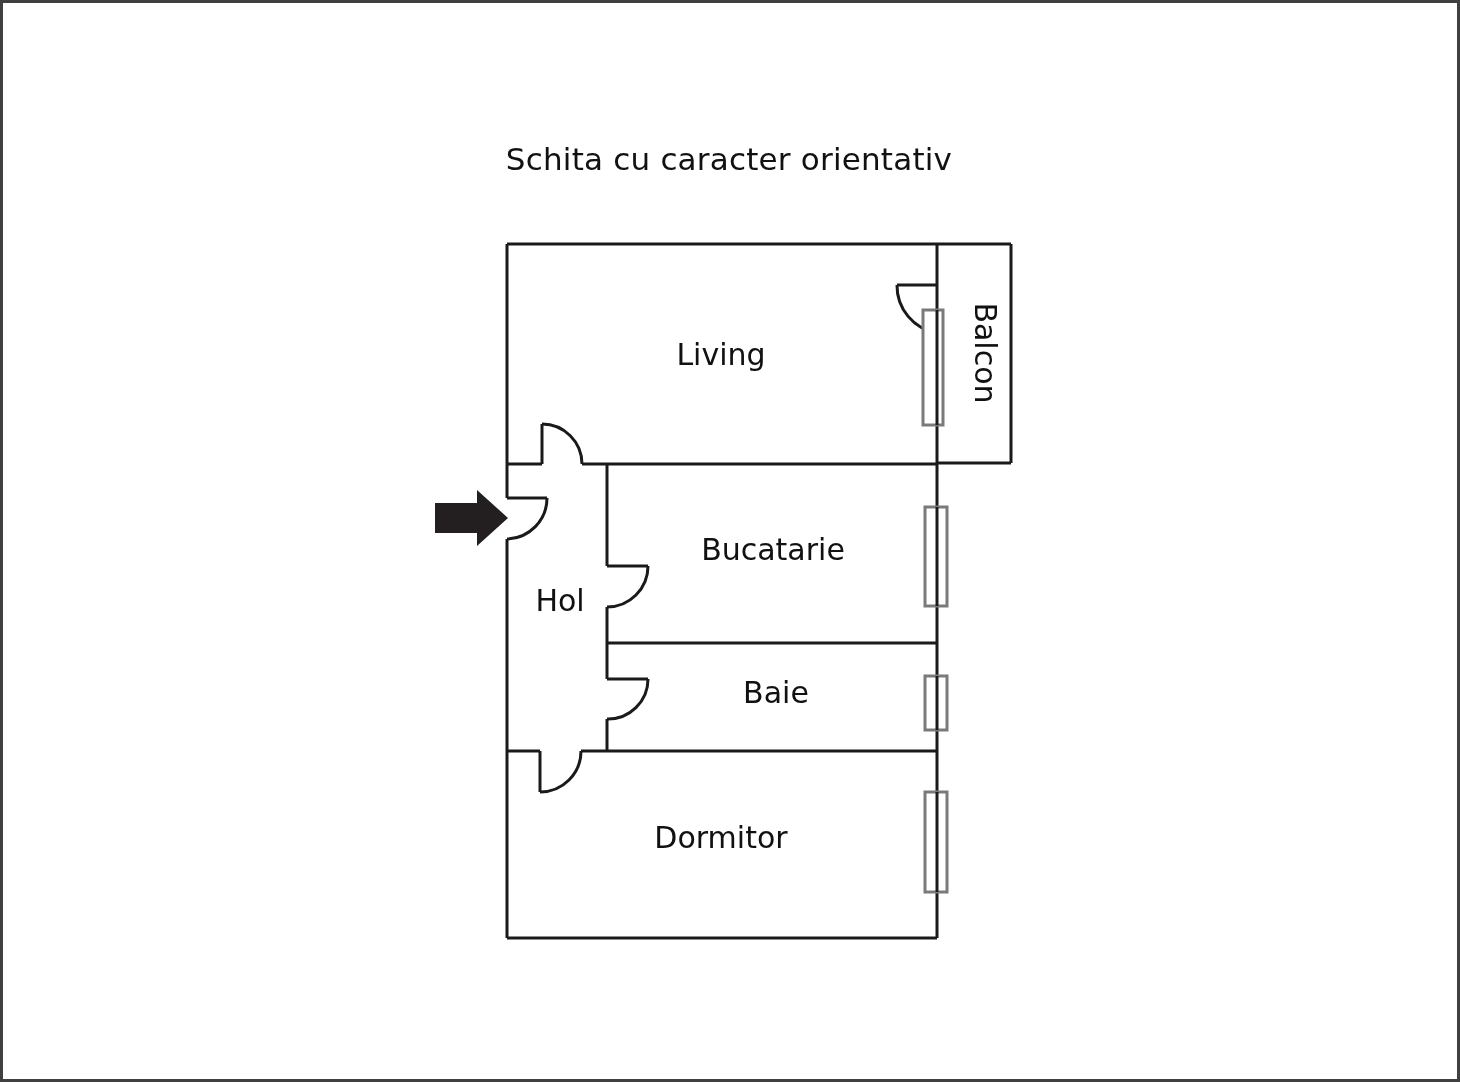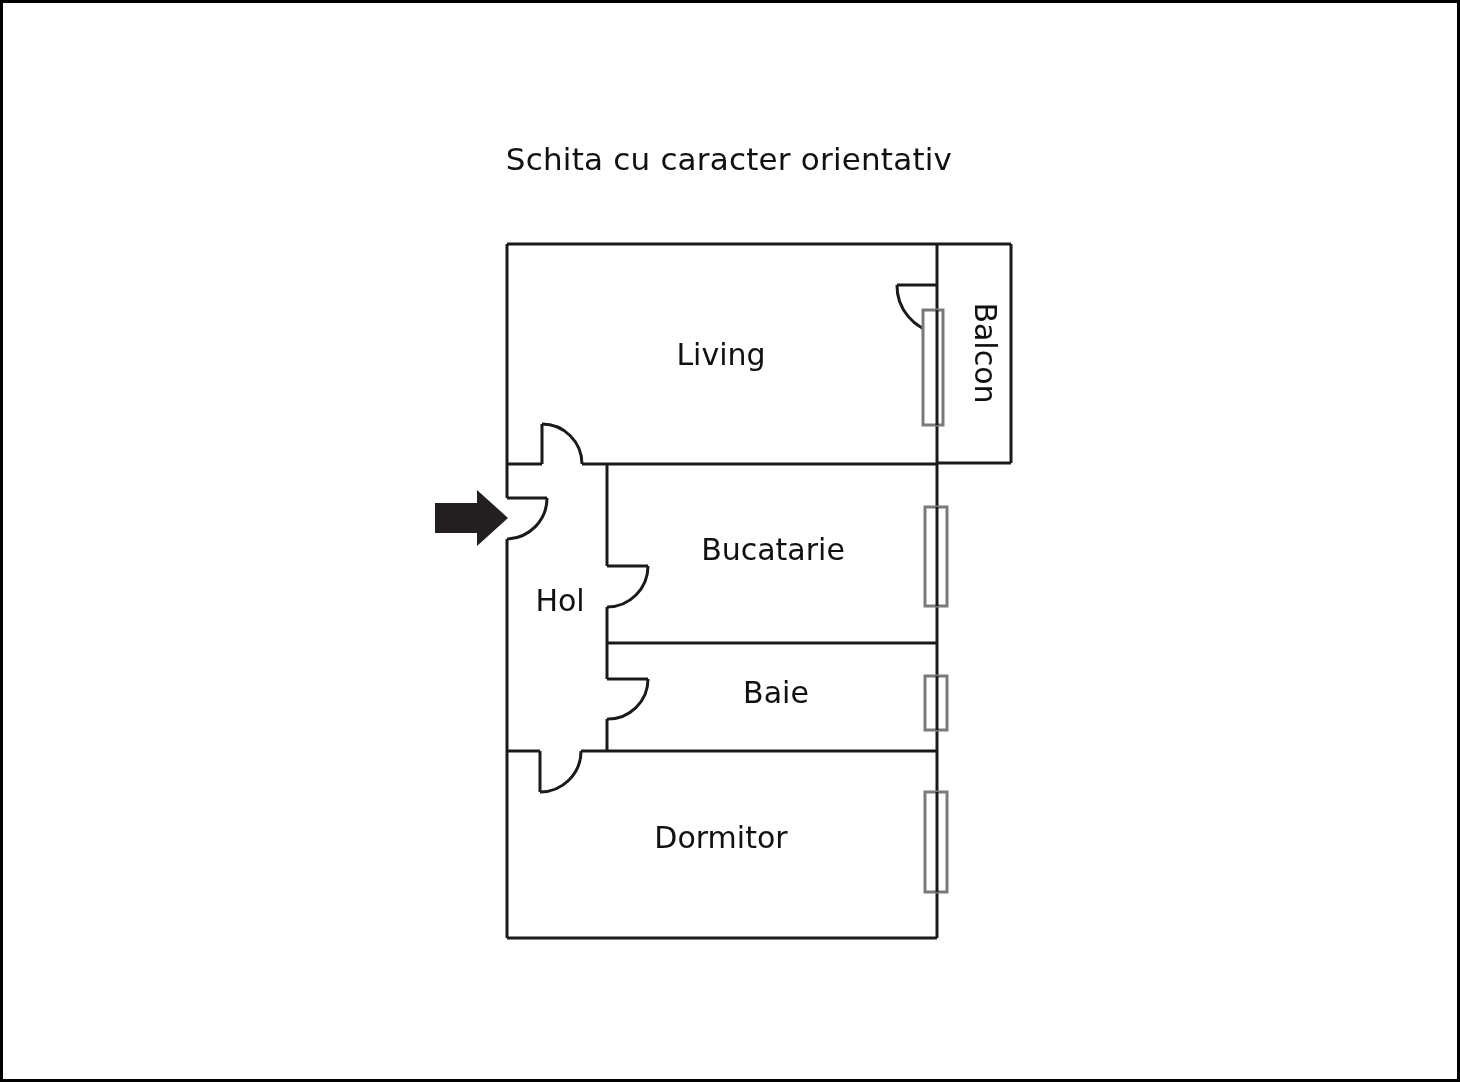--- a/index.html
+++ b/index.html
@@ -13,21 +13,21 @@
     height: 1082px;
     font-family: "DejaVu Sans", sans-serif;
     overflow: hidden;
   }
   #page {
     position: relative;
     width: 1460px;
     height: 1082px;
     background: #ffffff;
     box-sizing: border-box;
-    border: 3px solid #000000;
+    border: 3px solid #404040;
   }
   #plan-title {
     position: absolute;
     left: 0;
     top: 138px;
     width: 1460px;
     text-align: center;
     font-size: 31px;
     color: #111111;
     letter-spacing: 0.2px;

